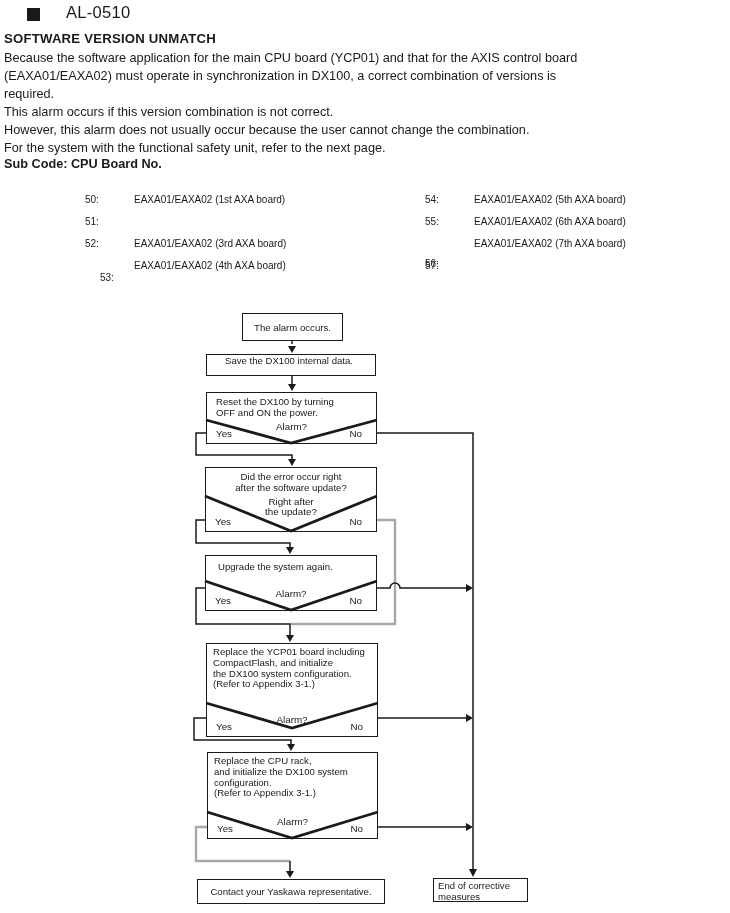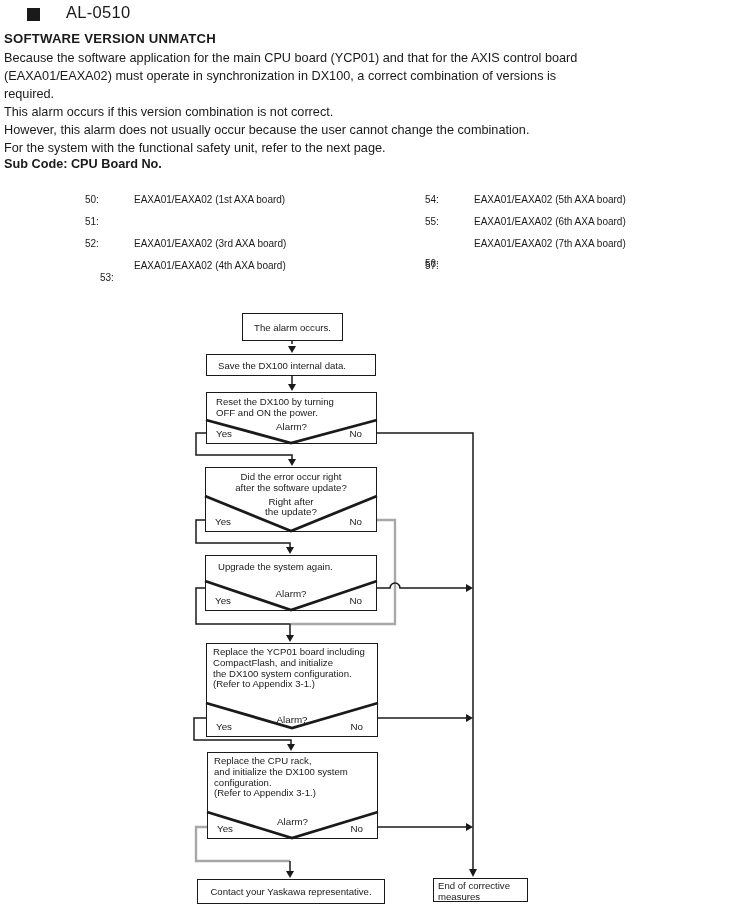--- a/index.html
+++ b/index.html
@@ -19,21 +19,21 @@
   .fc-box{position:absolute;border:1.5px solid #1a1a1a;background:#fff;box-sizing:border-box;
           font-size:9.6px;line-height:11px;color:#1a1a1a;}
   .fc-center{display:flex;align-items:center;justify-content:center;text-align:center;}
   .fc-line{white-space:nowrap;}
   .lbl{position:absolute;font-size:9.8px;line-height:10px;background:transparent;}
   .lbl-yes{left:9px;bottom:4px;}
   .lbl-no{right:14px;bottom:4px;}
   .lbl-q{left:0;right:0;bottom:11px;text-align:center;}
   .lbl-q2{left:0;right:0;bottom:14px;text-align:center;line-height:10px;}
   #b1{left:242px;top:313px;width:101px;height:28px;}
-  #b2{left:206px;top:354px;width:170px;height:22px;padding-left:11px;display:flex;align-items:center;}
+  #b2{left:206px;top:354px;width:170px;height:22px;padding-left:18px;display:flex;}
   #b3{left:206px;top:392px;width:171px;height:52px;padding:3px 0 0 9px;}
   #b4{left:205px;top:467px;width:172px;height:65px;padding-top:3px;text-align:center;}
   #b5{left:205px;top:555px;width:172px;height:56px;padding:5px 0 0 12px;}
   #b6{left:206px;top:643px;width:172px;height:94px;padding:3px 0 0 6px;line-height:10.8px;}
   #b7{left:207px;top:752px;width:171px;height:87px;padding:3px 0 0 6px;line-height:10.8px;}
   #b8{left:197px;top:879px;width:188px;height:25px;}
   #b9{left:433px;top:878px;width:95px;height:24px;padding:2px 0 0 4px;line-height:10.5px;}
   svg.fc-lines{position:absolute;left:0;top:0;pointer-events:none;}
 </style>
 </head>

